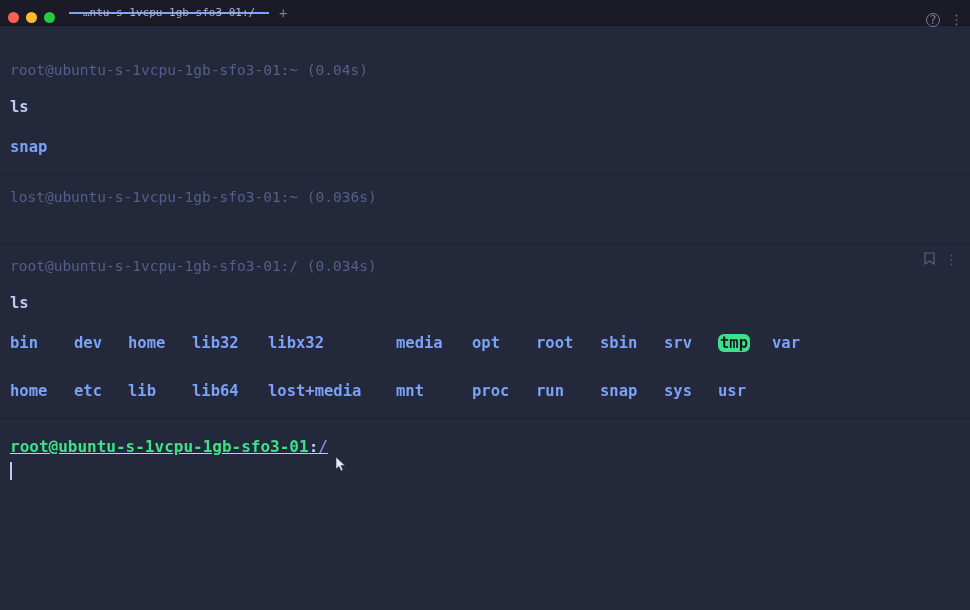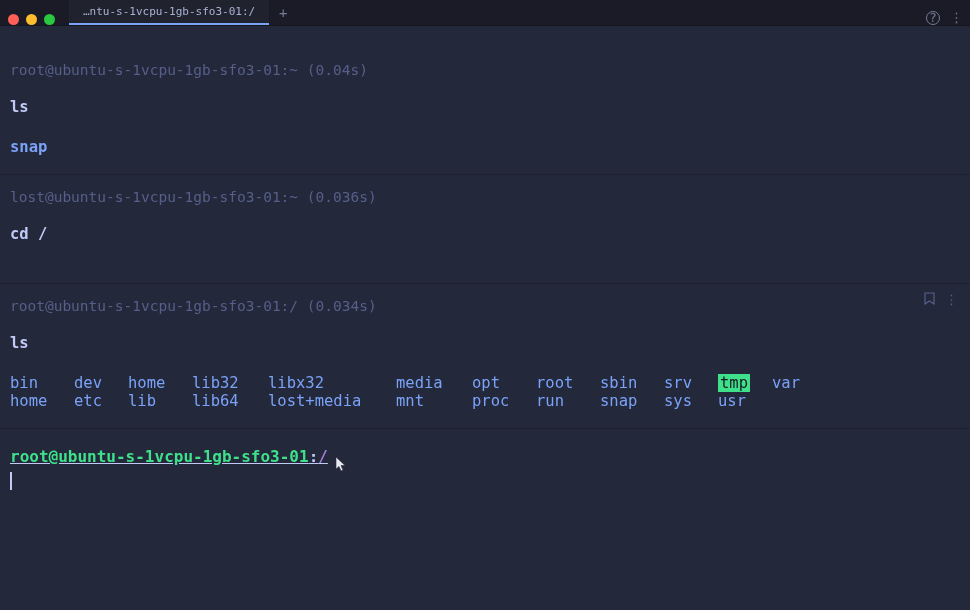--- a/index.html
+++ b/index.html
@@ -13,22 +13,22 @@
       background: #24283b;
       font-family: 'Menlo', 'Consolas', monospace;
       font-size: 14px;
       color: #c0caf5;
       overflow: hidden;
     }
     .title-bar {
       height: 26px;
       background: #1a1b26;
       display: flex;
-      align-items: flex-end;
-      padding: 0 8px;
+      align-items: flex-start;
+      padding: 12px 8px;
       border-bottom: 1px solid #15161e;
     }
     .traffic-lights {
       display: flex;
       gap: 7px;
       align-items: center;
     }
     .traffic-light {
       width: 11px;
       height: 11px;
@@ -120,32 +120,33 @@
     .output {
       font-size: 15.5px;
     }
     .output .dir {
       color: #7aa2f7;
       font-weight: 600;
     }
     .ls-grid {
       display: grid;
       grid-template-columns: 64px 54px 64px 76px 128px 76px 64px 64px 64px 54px 54px 54px;
-      row-gap: 0;
+      row-gap: 30px;
       font-size: 15.5px;
-      font-weight: 400;
+      font-weight: 700;
     }
     .ls-grid span {
       color: #7aa2f7;
     }
     .ls-grid .sel {
       background: #3ee089;
       color: #1a1b26;
       padding: 0 2px;
       width: fit-content;
+      border-radius: 6px;
     }
     .current-prompt {
       border-top: 1px solid #1e202e;
       padding: 18px 10px 6px 10px;
       text-decoration: underline;
     }
     .current-prompt-line {
       font-size: 16px;
       font-weight: 600;
     }
@@ -201,21 +202,20 @@
   <div class="block">
     <div class="prompt-line">root@ubuntu-s-1vcpu-1gb-sfo3-01:~ (0.04s)</div>
     <div class="command">ls</div>
     <div class="output">
       <span class="dir">snap</span>
     </div>
   </div>
 
   <div class="block">
     <div class="prompt-line">lost@ubuntu-s-1vcpu-1gb-sfo3-01:~ (0.036s)</div>
-    <div class="command">cd /</div>
   </div>
 
   <div class="block">
     <div class="block-toolbar">
       <span>
         <svg width="11" height="13" viewBox="0 0 11 13" fill="none">
             <path d="M1 1h9v11l-4.5-3L1 12V1z" stroke="#565f89" stroke-width="1.2"></path>
           </svg>
       </span>
       <span>⋮</span>

